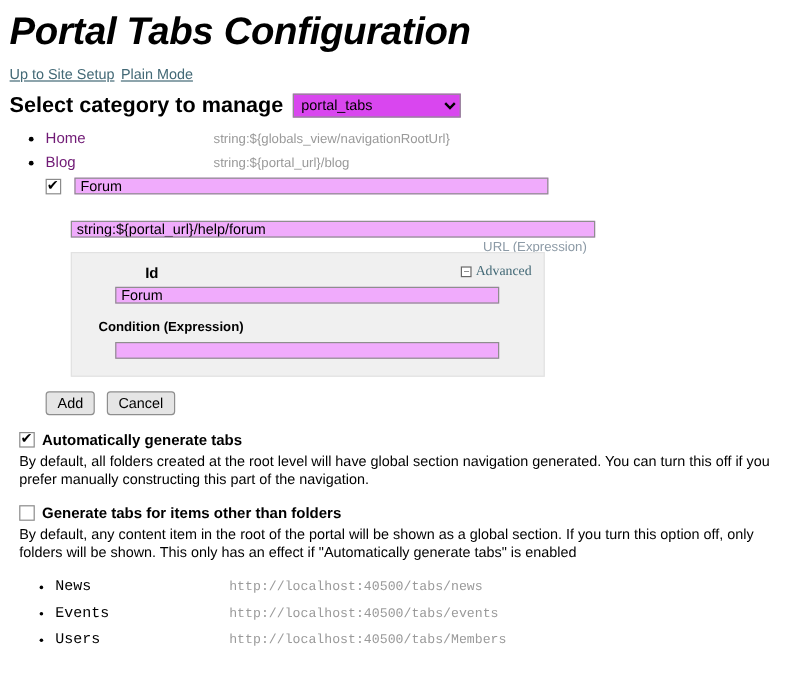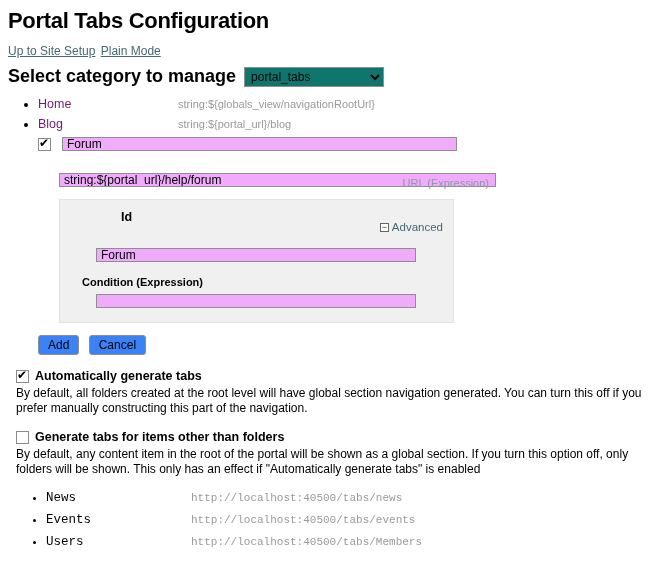--- a/index.html
+++ b/index.html
@@ -13,25 +13,26 @@
     font-family: "Liberation Sans", sans-serif;
     font-size: 12px;
     color: #000000;
     overflow: hidden;
   }
   .page {
     padding: 6px 8px 0 8px;
     position: relative;
   }
   h1.title {
-    font-size: 22px;
+    font-size: 32px;
     font-weight: bold;
     margin: 2px 0 10px 0;
     letter-spacing: -0.3px;
     color: #000;
+    font-style: italic;
   }
   .breadcrumb {
     font-size: 12px;
     margin: 0 0 8px 0;
     line-height: 14px;
   }
   .breadcrumb a {
     color: #436976;
     margin-right: 2px;
   }
@@ -44,21 +45,21 @@
     font-weight: bold;
     font-size: 18px;
     margin-right: 8px;
   }
   select.category-select {
     font-family: "Liberation Sans", sans-serif;
     font-size: 12px;
     width: 140px;
     padding: 1px 2px;
     border: 1px solid #8e8e8e;
-    background: #0f766e;
+    background: #d946ef;
   }
   ul.tablist {
     list-style: disc;
     margin: 0 0 0 0;
     padding-left: 30px;
   }
   ul.tablist li {
     margin: 0 0 6px 0;
     padding: 0;
   }
@@ -117,90 +118,90 @@
     position: relative;
     width: 437px;
   }
   .url-input {
     width: 437px;
     padding-right: 100px;
   }
   .url-hint {
     position: absolute;
     right: 7px;
-    top: 4px;
+    top: 16px;
     color: #8c9aa6;
     font-size: 11px;
     text-align: center;
   }
   .advanced-panel {
     margin: 12px 0 0 51px;
     width: 395px;
     background: #f0f0f0;
     border: 1px solid #e2e2e2;
     padding: 10px 12px 14px 12px;
     box-sizing: border-box;
     position: relative;
   }
   .advanced-toggle {
     position: absolute;
     right: 10px;
-    top: 21px;
+    top: 9px;
     font-size: 11.5px;
     color: #436976;
+    font-family: Liberation Serif, serif;
   }
   .adv-minus {
     display: inline-block;
     width: 9px;
     height: 9px;
     border: 1px solid #666;
     line-height: 7px;
     text-align: center;
     font-size: 9px;
     color: #333;
     background: #fff;
     margin-right: 3px;
     vertical-align: middle;
     box-sizing: border-box;
   }
   .adv-label {
     font-weight: bold;
     font-size: 12.5px;
-    margin: 0 0 24px 10px;
+    margin: 0 0 4px 10px;
     padding-left: 39px;
   }
   .adv-input {
     width: 320px;
     margin-left: 24px;
     display: block;
   }
   .adv-label2 {
     font-weight: bold;
     font-size: 11px;
     margin: 14px 0 6px 10px;
   }
   .btn-row {
     margin: 12px 0 0 30px;
   }
   button.btn {
     font-family: "Liberation Sans", sans-serif;
     font-size: 12px;
-    background: #3b82f6;
+    background: #e5e5e5;
     border: 1px solid #8e8e8e;
     border-radius: 3px;
     padding: 2px 9px;
     margin-right: 6px;
     color: #000;
   }
   .option-block {
     margin: 14px 0 0 8px;
   }
   .option-head {
     display: flex;
-    align-items: center;
   }
   .option-head .lbl {
     font-weight: bold;
     font-size: 12.5px;
     margin-left: 6px;
   }
   .option-desc {
     font-size: 12px;
     color: #000;
     margin: 3px 0 0 0;

